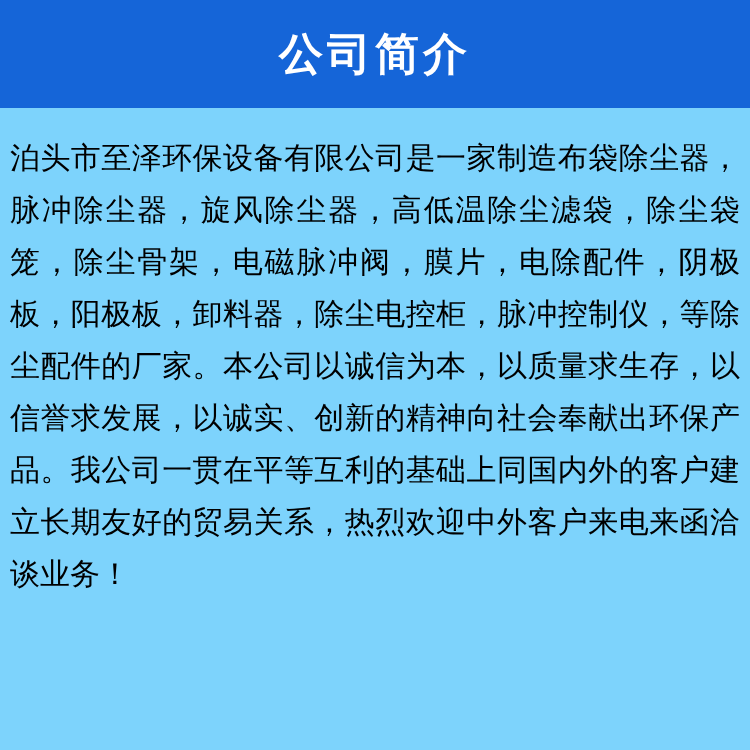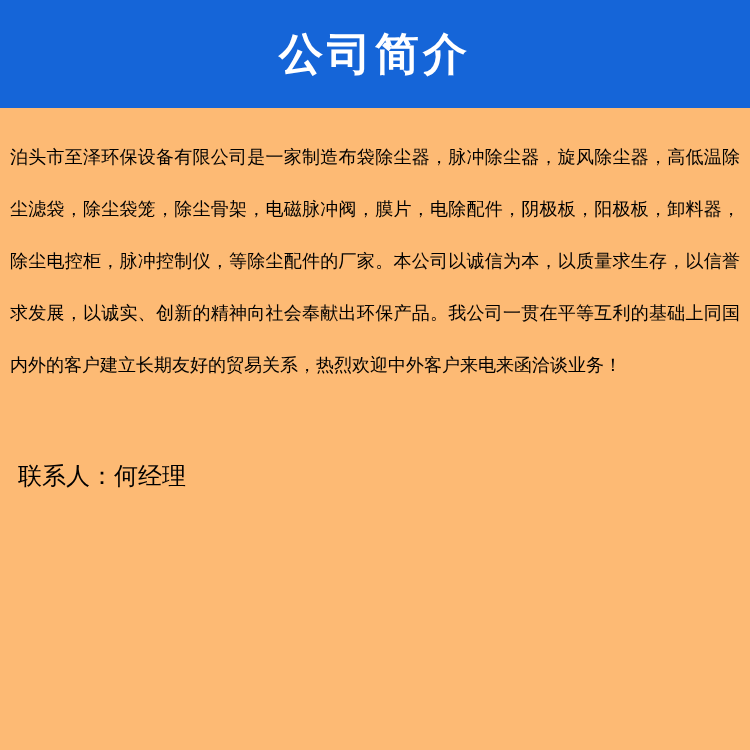--- a/index.html
+++ b/index.html
@@ -10,21 +10,21 @@
     width: 750px;
     height: 750px;
     background: #ffffff;
     font-family: "Liberation Sans", sans-serif;
     overflow: hidden;
   }
   .page {
     position: relative;
     width: 750px;
     height: 750px;
-    background: #fdba74;
+    background: #7dd3fc;
     box-sizing: border-box;
   }
   .header-band {
     width: 100%;
     height: 108px;
     background: #1565d8;
     display: flex;
     align-items: center;
     justify-content: center;
   }
@@ -34,25 +34,25 @@
     font-weight: bold;
     letter-spacing: 4px;
     line-height: 1;
     font-family: "DejaVu Sans", "Liberation Sans", sans-serif;
   }
   .body-wrap {
     padding: 24px 8px 0 8px;
   }
   .body-text {
     color: #000000;
-    font-size: 18px;
+    font-size: 30px;
     line-height: 52px;
     text-align: justify;
     text-justify: inter-ideograph;
-    font-family: Liberation Mono, monospace;
+    font-family: Liberation Serif, serif;
     letter-spacing: 0px;
     margin: 0;
     padding: 0 2px;
   }
   .contact-block {
     margin-top: 60px;
     padding: 0 10px;
   }
   .contact-line {
     color: #000000;
@@ -71,18 +71,17 @@
 <div class="page">
 
   <div class="header-band">
     <div class="header-title">公司简介</div>
   </div>
 
   <div class="body-wrap">
     <p class="body-text">泊头市至泽环保设备有限公司是一家制造布袋除尘器，脉冲除尘器，旋风除尘器，高低温除尘滤袋，除尘袋笼，除尘骨架，电磁脉冲阀，膜片，电除配件，阴极板，阳极板，卸料器，除尘电控柜，脉冲控制仪，等除尘配件的厂家。本公司以诚信为本，以质量求生存，以信誉求发展，以诚实、创新的精神向社会奉献出环保产品。我公司一贯在平等互利的基础上同国内外的客户建立长期友好的贸易关系，热烈欢迎中外客户来电来函洽谈业务！</p>
 
     <div class="contact-block">
-      <div class="contact-line">联系人：何经理</div>
     </div>
   </div>
 
   <div class="spacer-bottom"></div>
 </div>
 
 </body></html>

